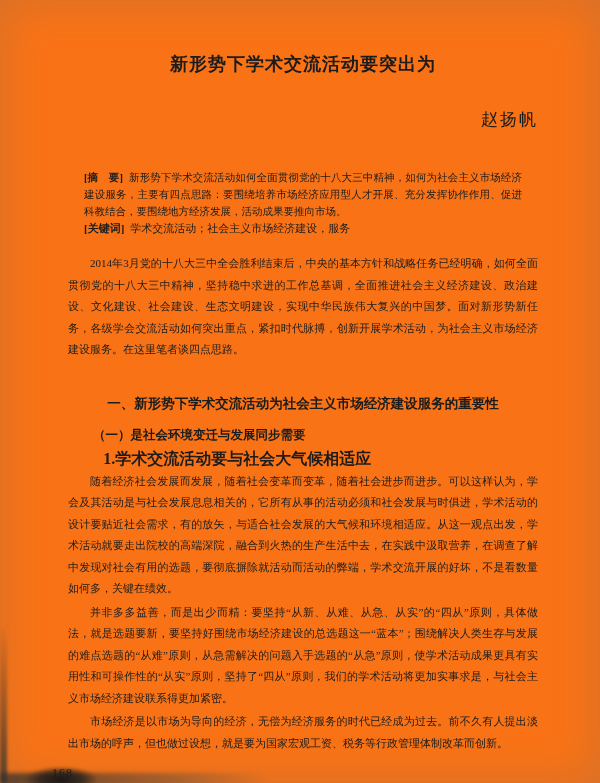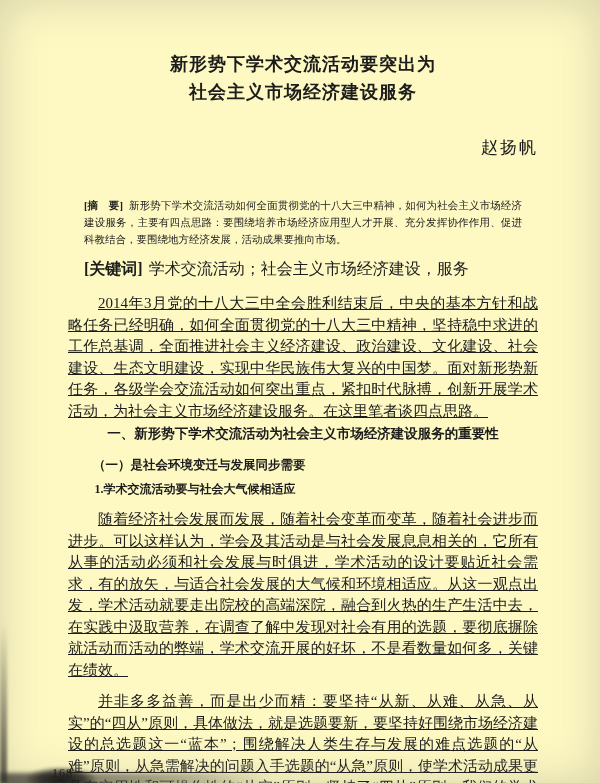--- a/index.html
+++ b/index.html
@@ -6,21 +6,21 @@
     margin: 0;
     padding: 0;
     background: #e9e8e4;
     font-family: "Liberation Serif", "DejaVu Serif", serif;
   }
   .page {
     position: relative;
     width: 600px;
     height: 783px;
     margin: 0 auto;
-    background: #fef9c3;
+    background: #f97316;
     color: #1c1c1c;
     overflow: hidden;
   }
   .page::after {
     content: "";
     position: absolute;
     inset: 0;
     box-shadow: inset 0 0 46px rgba(110,108,100,0.28);
     pointer-events: none;
   }
@@ -46,56 +46,54 @@
     padding: 0 16px;
     font-size: 10.5px;
     line-height: 17px;
     text-align: justify;
   }
   .abstract .label, .keywords .label {
     font-weight: bold;
     margin-right: 6px;
   }
   .keywords {
-    margin-top: 12px;
     padding: 0 16px;
-    font-size: 16px;
+    font-size: 11px;
     line-height: 17px;
   }
   .body-para {
     margin: 0;
-    font-size: 15px;
+    font-size: 11px;
     line-height: 21.5px;
     text-align: justify;
     text-indent: 2em;
-    text-decoration: underline;
   }
   .intro-para { margin-top: 16px; }
   .sec-heading {
-    margin-top: 1px;
+    margin-top: 32px;
     text-align: center;
     font-size: 13.5px;
     font-weight: bold;
     line-height: 22px;
   }
   .sub-heading {
     margin-top: 10px;
     font-size: 12.5px;
     font-weight: bold;
     line-height: 20px;
     text-indent: 2em;
   }
   .point-heading {
     margin-top: 4px;
-    font-size: 12px;
+    font-size: 16px;
     font-weight: bold;
     line-height: 20px;
     text-indent: 2.2em;
   }
-  .after-point { margin-top: 10px; }
+  .after-point { margin-top: 2px; }
   .page-number {
     position: absolute;
     left: 52px;
     bottom: 2px;
     font-size: 12px;
     color: #222;
     letter-spacing: 1px;
   }
   
   .smudge-bottom-strip {
@@ -130,21 +128,20 @@
   }
 </style>
 </head>
 <body>
 
 <div class="page">
   <div class="content">
 
     <div class="doc-title">
       <div>新形势下学术交流活动要突出为</div>
-      <div>社会主义市场经济建设服务</div>
     </div>
 
     <div class="author">赵扬帆</div>
 
     <div class="abstract">
       <span class="label">[摘　要]</span><span>新形势下学术交流活动如何全面贯彻党的十八大三中精神，如何为社会主义市场经济建设服务，主要有四点思路：要围绕培养市场经济应用型人才开展、充分发挥协作作用、促进科教结合，要围绕地方经济发展，活动成果要推向市场。</span>
     </div>
 
     <div class="keywords">
       <span class="label">[关键词]</span><span>学术交流活动；社会主义市场经济建设，服务</span>

